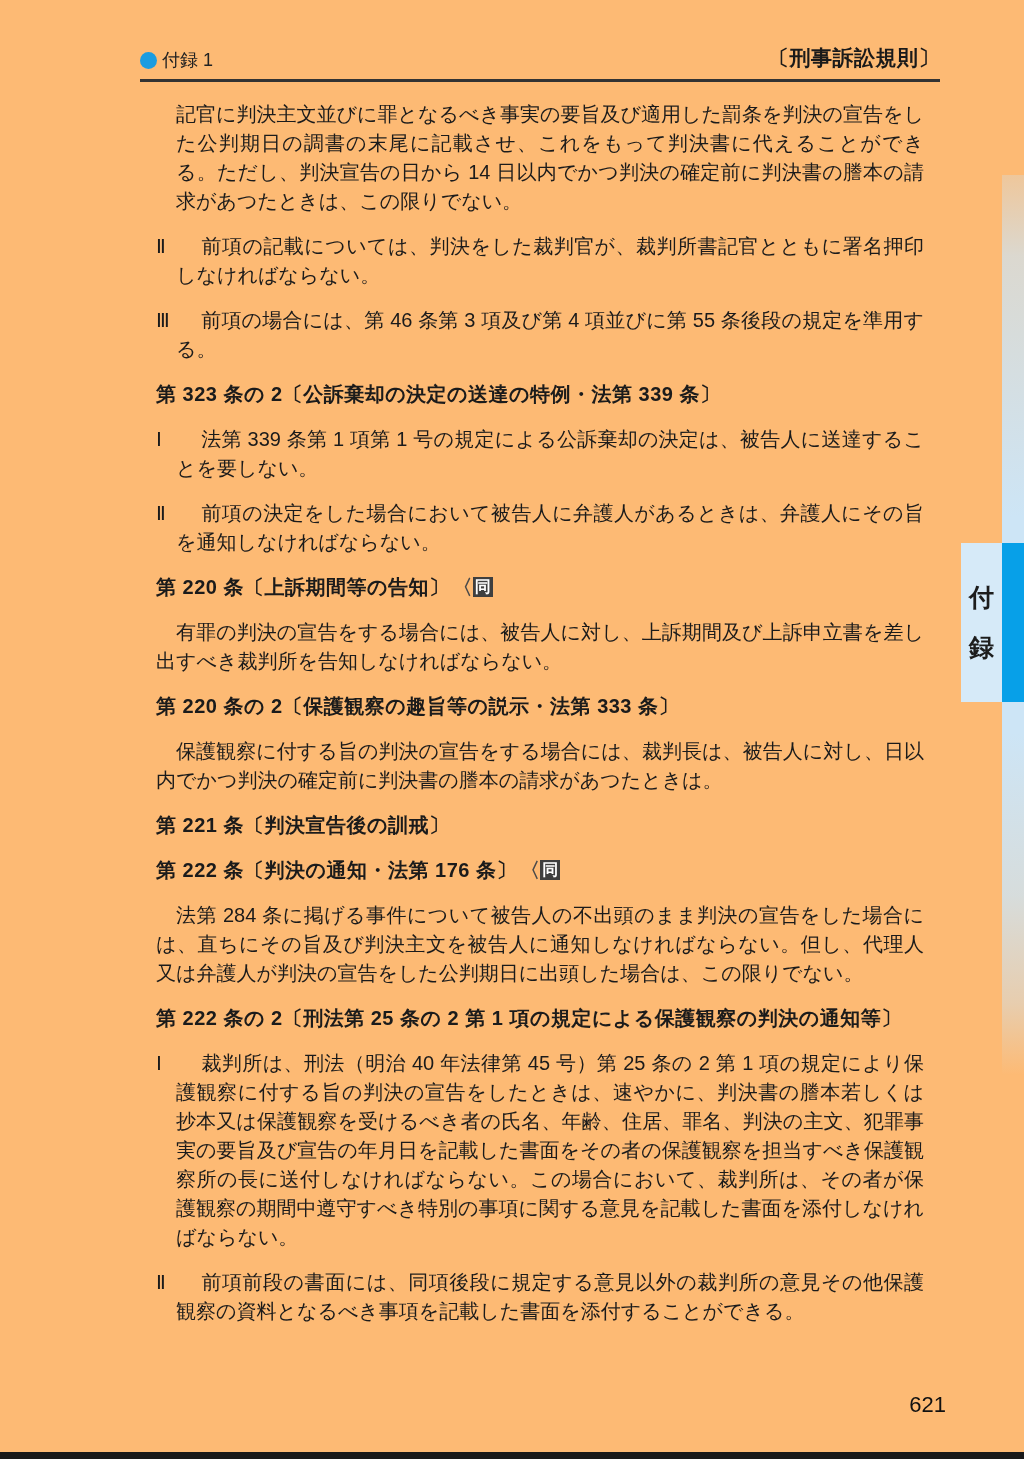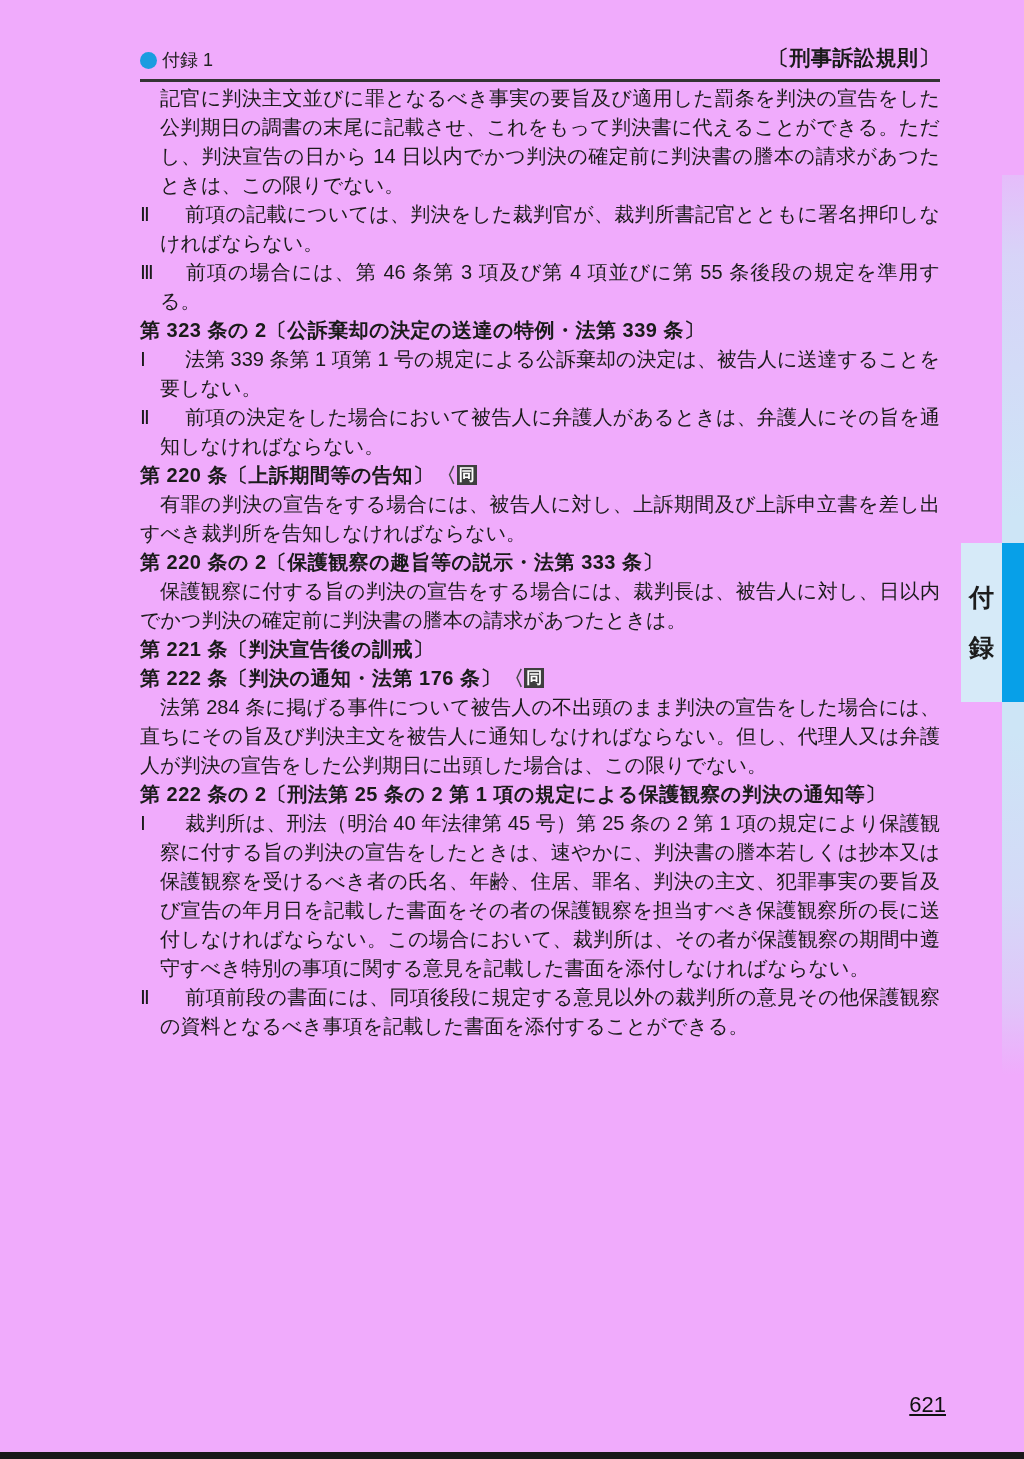--- a/index.html
+++ b/index.html
@@ -1,31 +1,31 @@
 <!DOCTYPE html>
 <html lang="ja" style="--accent-blue: #07a0e8; --bullet-blue: #1b9ce0; --tab-bg: #d6eaf8; --strip-blue: #cde5f6; --rule: #333333; --badge-bg: #3f3f3f; --bottom-bar: #191919; --text: #1b1b1b;"><head>
 <meta charset="utf-8">
 <style>
   html,body{margin:0;padding:0;background:#fff;}
   .page{
-    position:relative;width:1024px;height:1459px;background:#f0abfc;overflow:hidden;
+    position:relative;width:1024px;height:1459px;background:#fdba74;overflow:hidden;
     font-family:"Liberation Sans","DejaVu Sans",sans-serif;color:var(--text,#1b1b1b);
   }
   
   .page-header{
     position:absolute;left:140px;top:44px;width:800px;
     display:flex;justify-content:space-between;align-items:flex-end;
     padding-bottom:7px;border-bottom:3px solid var(--rule,#333);
   }
   .header-left{font-size:18px;display:flex;align-items:center;color:#222;}
   .bullet{width:17px;height:17px;border-radius:50%;background:var(--bullet-blue,#1b9ce0);display:inline-block;margin-right:5px;}
   .header-right{font-size:21px;font-weight:bold;letter-spacing:.5px;color:#1a1a1a;margin-left:12px;}
   
   .content{position:absolute;left:140px;top:84px;width:800px;font-size:20px;line-height:29px;text-align:justify;}
-  .content p{margin:0;}
+  .content p{margin:16px;}
   .cont{padding-left:20px;}
   .item{padding-left:20px;text-indent:-20px;}
   .num{display:inline-block;width:45px;text-indent:0;}
   .heading{font-weight:bold;font-size:20px;letter-spacing:.5px;margin:21px 0 4px;text-align:left;}
   .para{text-indent:20px;}
   .badge-bracket{color:#4a4a4a;margin-left:3px;}
   .badge{
     display:inline-block;background:var(--badge-bg,#3f3f3f);color:#fff;
     font-size:16px;line-height:20px;width:20px;height:20px;text-align:center;
     vertical-align:2px;font-weight:bold;
@@ -43,21 +43,21 @@
       rgba(205,229,246,0) 100%);
   }
   .side-block{position:absolute;right:0;top:543px;width:22px;height:159px;background:var(--accent-blue,#07a0e8);}
   .side-tab{
     position:absolute;right:22px;top:543px;width:41px;height:159px;
     background:var(--tab-bg,#d6eaf8);
     display:flex;flex-direction:column;align-items:center;justify-content:center;gap:17px;
     font-size:25px;font-weight:600;color:#1d1d1d;
   }
   
-  .page-number{position:absolute;right:78px;top:1392px;font-size:22px;color:#111;text-decoration:underline;}
+  .page-number{position:absolute;right:78px;top:1392px;font-size:22px;color:#111;}
   .bottom-bar{position:absolute;left:0;right:0;bottom:0;height:7px;background:var(--bottom-bar,#191919);}
 </style>
 </head>
 <body>
 
 <div class="page">
 
   <header class="page-header">
     <div class="header-left">
       <span class="bullet"></span>

